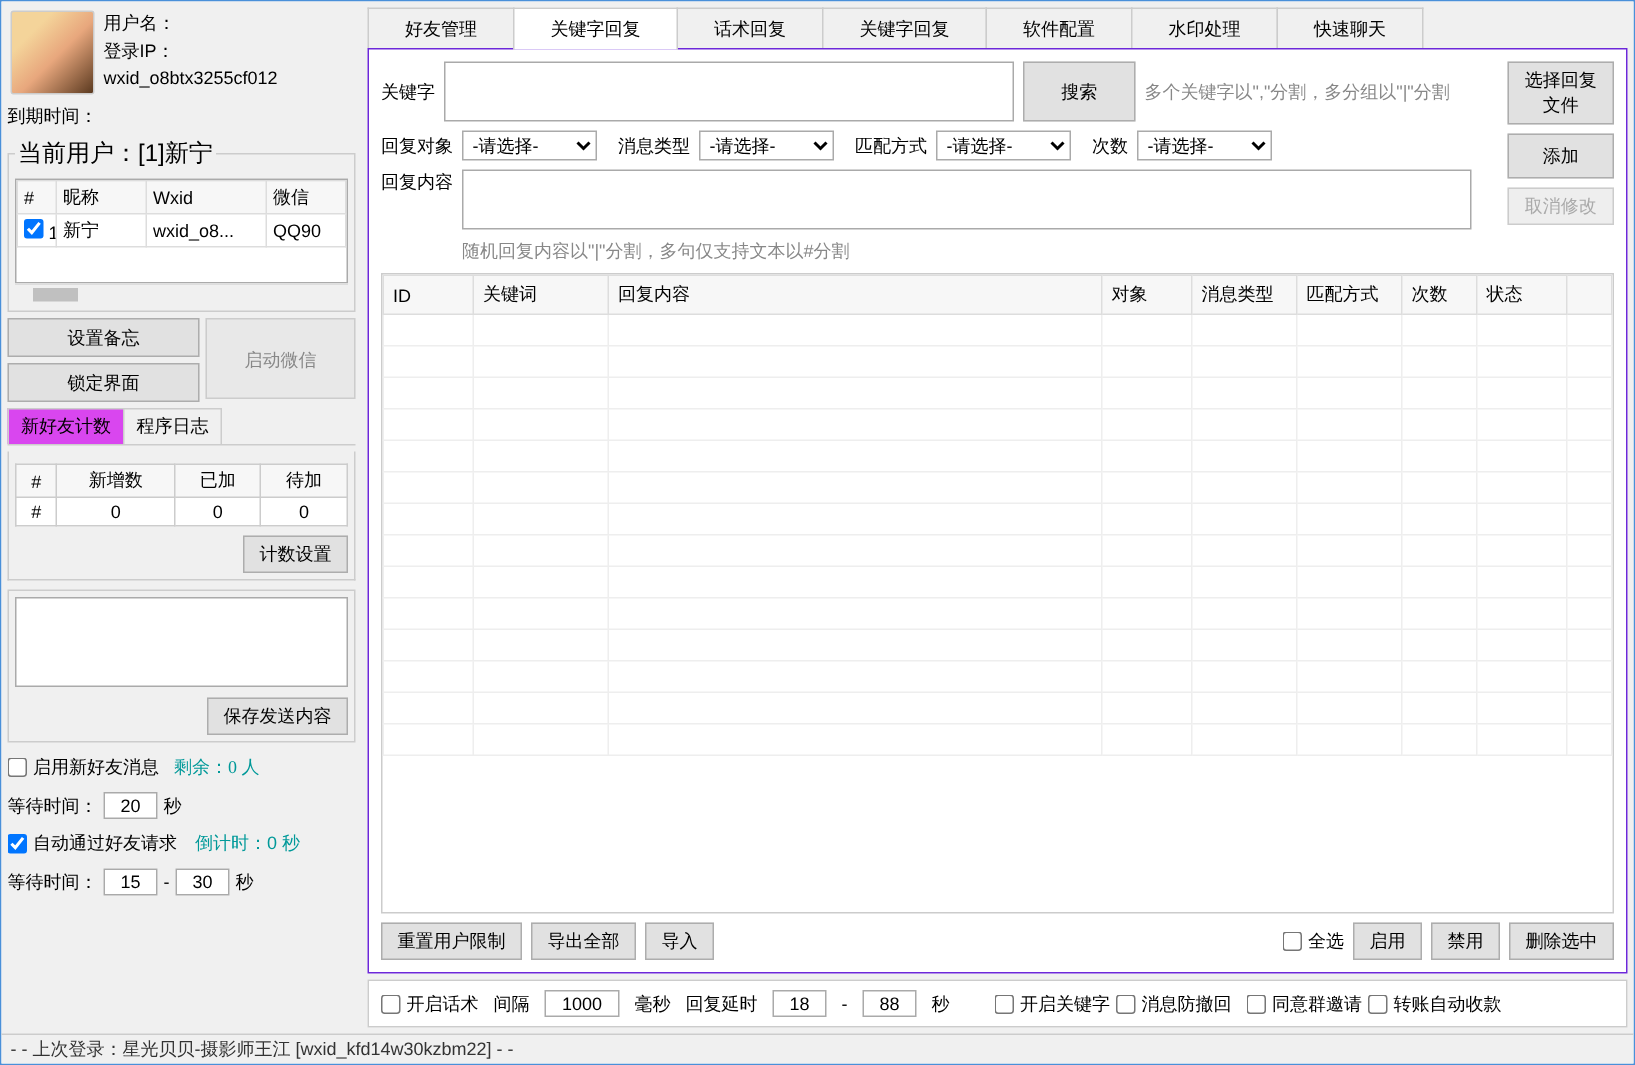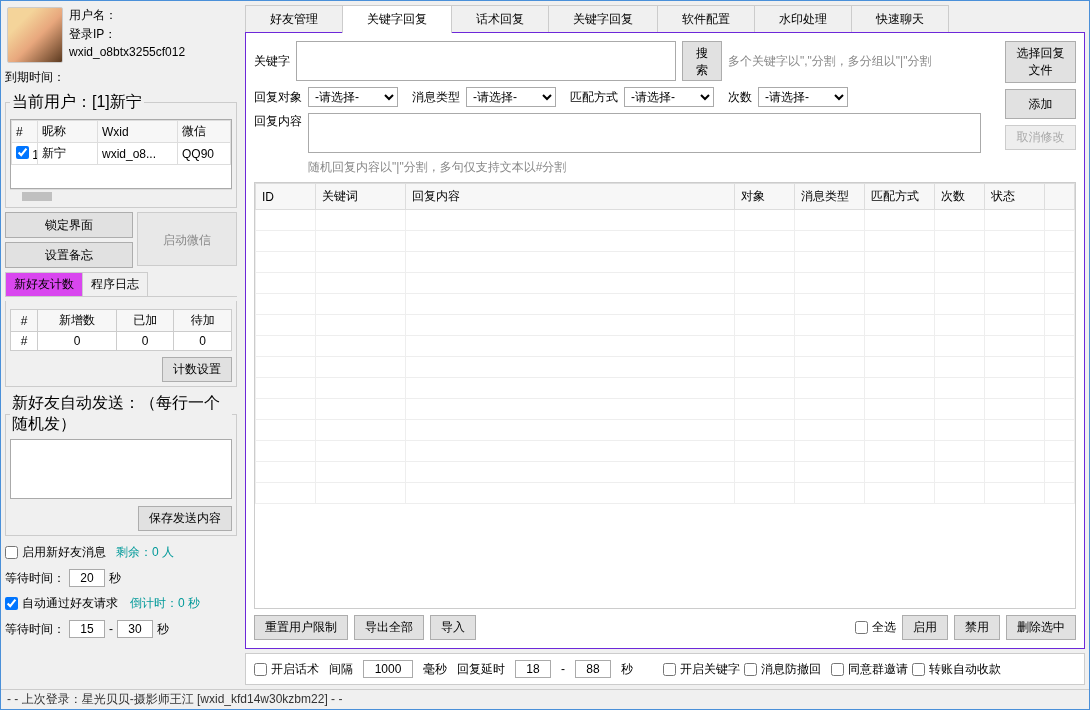--- a/index.html
+++ b/index.html
@@ -109,22 +109,22 @@
             </table>
         </div>
         <div class="scroll-h">
             <div style="width:10px"></div>
             <div class="scroll-thumb"></div>
           </div>
       </fieldset>
 
       <div style="display:flex; gap:4px;">
         <div style="display:flex; flex-direction:column; gap:4px; flex:1;">
+          <button class="btn wide">设置备忘</button>
           <button class="btn wide">锁定界面</button>
-          <button class="btn wide">设置备忘</button>
         </div>
         <div class="start-btn">启动微信</div>
       </div>
 
       <div class="tabs-mini">
         <div class="tab active">新好友计数</div>
         <div class="tab">程序日志</div>
       </div>
       <div style="border:1px solid #ccc; border-top:none; padding:4px; background:#f0f0f0;">
         <table class="counttbl">
@@ -142,31 +142,30 @@
             <td>0</td>
           </tr>
         </tbody>
           </table>
         <div style="text-align:right; margin-top:6px;">
           <button class="btn">计数设置</button>
         </div>
       </div>
 
       <fieldset>
-        <legend>新好友自动发送：（每行一个随机发）</legend>
         <textarea class="textarea-sm" style=""></textarea>
         <div style="text-align:right; margin-top:4px;">
           <button class="btn">保存发送内容</button>
         </div>
       </fieldset>
 
       <div class="row">
         <input type="checkbox" style="">
         <span>启用新好友消息</span>
-        <span class="link-teal" style="margin-left:6px;">剩余：0 人</span>
+        <span class="link-teal" style="margin-left:6px;font-family:Liberation Serif, serif;">剩余：0 人</span>
       </div>
       <div class="row">
         <span>等待时间：</span>
         <input class="input-sm" value="20" style="">
         <span>秒</span>
       </div>
       <div class="row">
         <input type="checkbox" checked="" style="">
         <span>自动通过好友请求</span>
         <span class="link-teal" style="margin-left:8px;">倒计时：0 秒</span>
@@ -191,21 +190,21 @@
         <div class="tab">快速聊天</div>
       </div>
 
       <div class="main-panel">
         <div class="content-wrap">
           <div class="content-left">
 
             <div class="form-row">
               <span>关键字</span>
               <textarea class="textarea-kw" style=""></textarea>
-              <button class="btn" style="height:40px; width:40px;">搜索</button>
+              <button class="btn" style="height:40px; width:75px;">搜索</button>
               <span class="hint">多个关键字以","分割，多分组以"|"分割</span>
             </div>
 
             <div class="form-row">
               <span>回复对象</span>
               <select class="sel"><option>-请选择-</option></select>
               <span style="margin-left:8px;">消息类型</span>
               <select class="sel"><option>-请选择-</option></select>
               <span style="margin-left:8px;">匹配方式</span>
               <select class="sel"><option>-请选择-</option></select>

